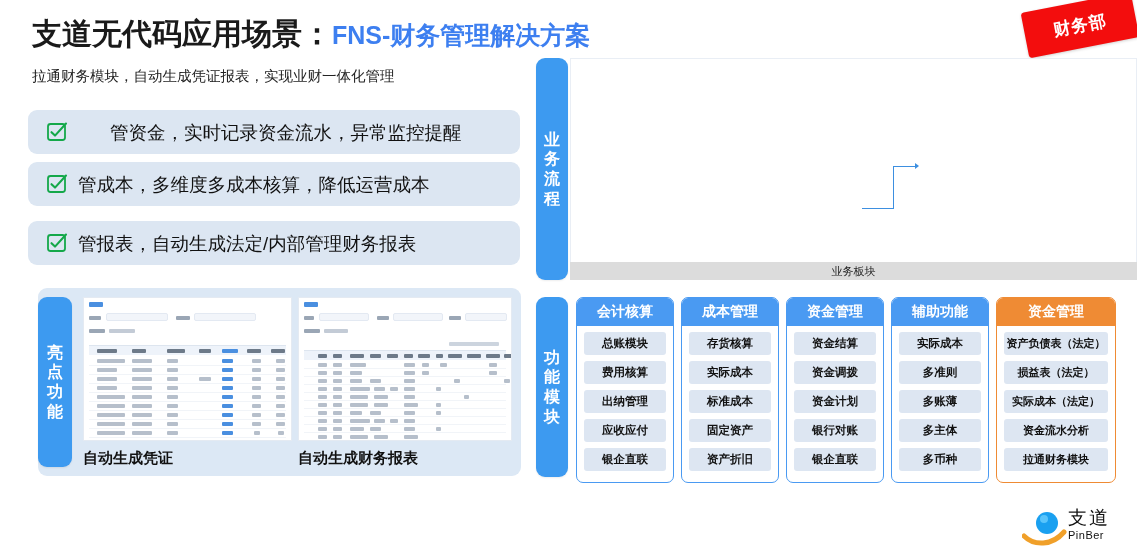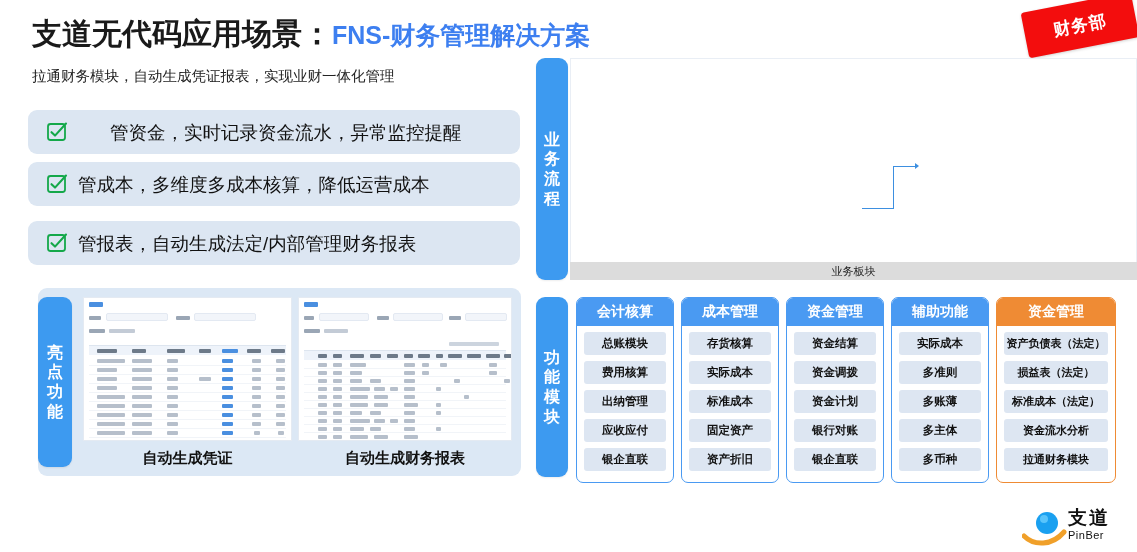--- a/index.html
+++ b/index.html
@@ -60,21 +60,21 @@
     box-shadow: 0 1px 2px rgba(0,0,0,.07);
   }
   .vlabel-highlight { left: 38px; top: 297px; width: 34px; height: 170px; }
   .shot {
     position: absolute; background: #fff;
     border: 1px solid #e4eaf2; overflow: hidden;
   }
   .shot-a { left: 83px; top: 297px; width: 209px; height: 144px; }
   .shot-b { left: 298px; top: 297px; width: 214px; height: 144px; }
   .shot-caption {
-    position: absolute; font-size: 15px; font-weight: bold; color: #111; text-align: center;
+    position: absolute; font-size: 15px; font-weight: bold; color: #111; 
   }
   .cap-a { left: 83px; top: 449px; width: 209px; }
   .cap-b { left: 298px; top: 449px; width: 214px; }
 
   
   .ft { width: 100%; height: 100%; position: relative; }
   .ft-tab { position: absolute; left: 5px; top: 4px; width: 14px; height: 5px; background: #4a8fe0; border-radius: 1px; }
   .ft-bar { position: absolute; height: 8px; background: #f2f5fa; border: 1px solid #e3e9f2; border-radius: 2px; }
   .ft-lbl { position: absolute; height: 4px; background: #9aa6b5; border-radius: 1px; }
   .ft-head { position: absolute; left: 5px; right: 5px; height: 10px; background: #eef3fa; border-top: 1px solid #dde5ef; }
@@ -118,21 +118,21 @@
   .moditem {
     height: 23px; background: #dde6f2; border-radius: 3px; margin-bottom: 6px;
     font-size: 11.5px; color: #111; font-weight: bold;
     display: flex; align-items: center; justify-content: center; white-space: nowrap;
   }
   .modcol.orange .moditem { font-size: 11px; }
 
   
   .logo { position: absolute; left: 1022px; top: 508px; width: 112px; height: 40px; }
   .logo-text { position: absolute; left: 1068px; top: 508px; }
-  .logo-cn { font-size: 19px; font-weight: bold; color: #111; letter-spacing: 2px; line-height: 1; }
+  .logo-cn { font-size: 19px; font-weight: normal; color: #111; letter-spacing: 2px; line-height: 1; }
   .logo-en { font-size: 11px; color: #111; letter-spacing: .5px; margin-top: 2px; }
 </style>
 </head>
 <body>
 
 <div id="root">
 
   <div class="page-title">
     <span>支道无代码应用场景：</span><span class="accent">FNS-财务管理解决方案</span>
   </div>
@@ -453,21 +453,21 @@
       <div class="moditem">多主体</div>
       <div class="moditem">多币种</div>
     </div>
   </div>
 
   <div class="modcol orange" style="left:996px;">
     <div class="modcol-head">资金管理</div>
     <div class="modcol-items">
       <div class="moditem">资产负债表（法定）</div>
       <div class="moditem">损益表（法定）</div>
-      <div class="moditem">标准成本（法定）</div>
+      <div class="moditem">实际成本（法定）</div>
       <div class="moditem">资金流水分析</div>
       <div class="moditem">拉通财务模块</div>
     </div>
   </div>
 
   <div class="logo">
     <svg width="112" height="40" viewBox="0 0 112 40">
       <path d="M2 28 C12 38, 30 38, 42 24" fill="none" stroke="#f0a02a" stroke-width="5" stroke-linecap="round"></path>
       <circle cx="25" cy="15" r="11" fill="#1aa0f0"></circle>
       <circle cx="22" cy="11" r="4" fill="#6fd0ff" opacity="0.75"></circle>

